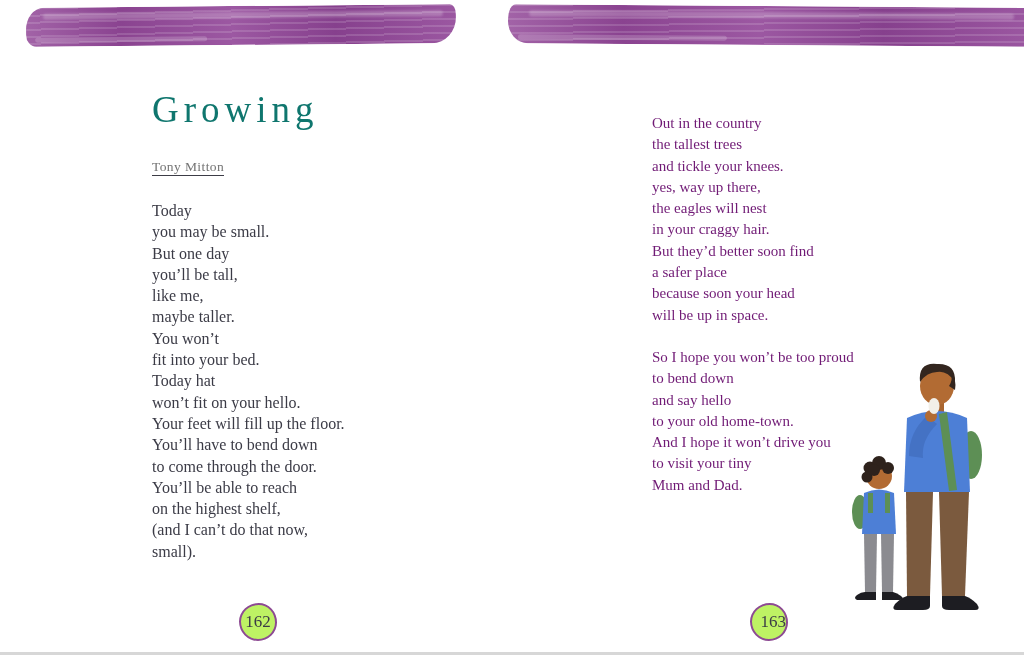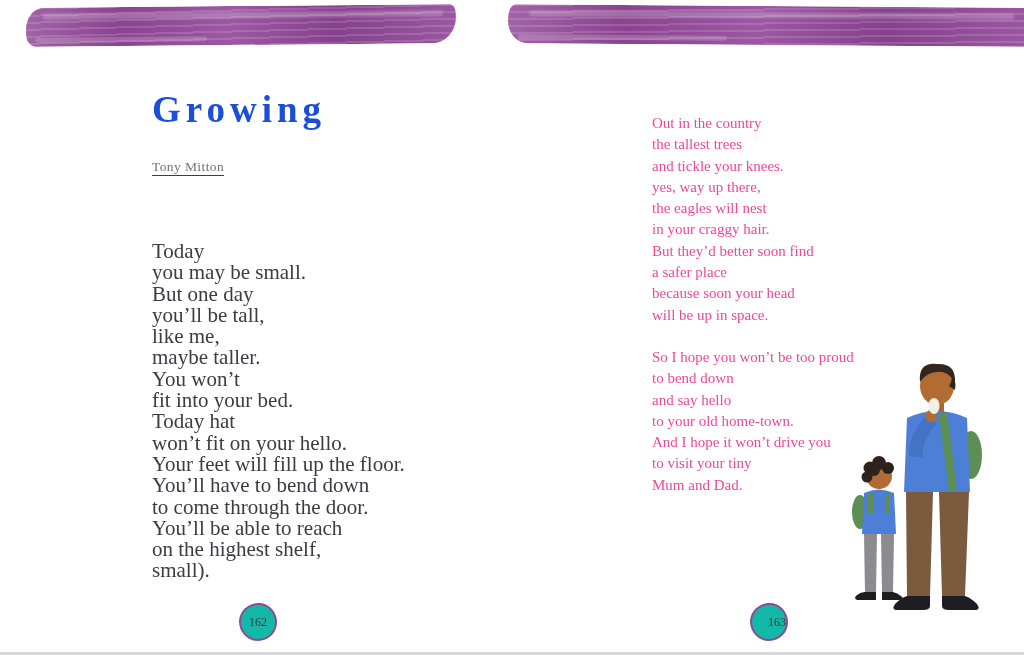--- a/index.html
+++ b/index.html
@@ -22,39 +22,39 @@
     content:"";position:absolute;left:4%;right:3%;top:6px;height:6px;
     background:rgba(255,255,255,0.22);border-radius:6px;filter:blur(1px);
   }
   .brush::before{
     content:"";position:absolute;left:2%;bottom:4px;width:40%;height:5px;
     background:rgba(255,255,255,0.18);border-radius:5px;
   }
   
   .left-page{position:absolute;left:152px;top:88px;width:330px;}
   .poem-title{
-    margin:0 0 26px 0;font-size:37px;font-weight:700;letter-spacing:5px;
-    color:#1d4ed8;
+    margin:0 0 26px 0;font-size:37px;font-weight:400;letter-spacing:5px;
+    color:#0f766e;
   }
   .poem-author{
     display:inline-block;font-size:13.5px;letter-spacing:0.4px;color:#737373;
     border-bottom:1.5px solid #3c3c46;margin-bottom:24px;
   }
-  .poem-lines{font-size:21px;line-height:21.3px;color:#3b3b46;margin-top:41px;}
+  .poem-lines{font-size:16px;line-height:21.3px;color:#3b3b46;}
   .poem-lines .line{white-space:nowrap;}
   
   .right-column{position:absolute;left:652px;top:113px;width:260px;
-    font-size:15px;line-height:21.3px;color:#ec4899;}
+    font-size:15px;line-height:21.3px;color:#701a75;}
   .stanza-2{margin-top:21px;}
   
   .page-circle{
     position:absolute;width:34px;height:34px;border:2px solid #8d4a93;
     border-radius:52% 48% 50% 50% / 49% 51% 49% 51%;
     display:flex;align-items:center;justify-content:center;
-    font-size:12px;color:#3b3b46;background:#14b8a6;
+    font-size:17px;color:#3b3b46;background:#bef264;
   }
   .page-circle-left{left:239px;top:603px;}
   .page-circle-right{left:750px;top:603px;justify-content:flex-end;}
   
   .bottom-rule{position:absolute;left:0;bottom:0;width:100%;height:3px;background:#d7d7d7;}
   
   .illustration{position:absolute;left:843px;top:360px;width:160px;height:265px;}
 </style>
 </head>
 <body>
@@ -76,20 +76,21 @@
       <div class="line">maybe taller.</div>
       <div class="line">You won’t</div>
       <div class="line">fit into your bed.</div>
       <div class="line">Today hat</div>
       <div class="line">won’t fit on your hello.</div>
       <div class="line">Your feet will fill up the floor.</div>
       <div class="line">You’ll have to bend down</div>
       <div class="line">to come through the door.</div>
       <div class="line">You’ll be able to reach</div>
       <div class="line">on the highest shelf,</div>
+      <div class="line">(and I can’t do that now,</div>
       <div class="line">small).</div>
     </div>
   </div>
 
   <div class="right-column">
     <div class="stanza-1">
       <div class="line">Out in the country</div>
       <div class="line">the tallest trees</div>
       <div class="line">and tickle your knees.</div>
       <div class="line">yes, way up there,</div>

